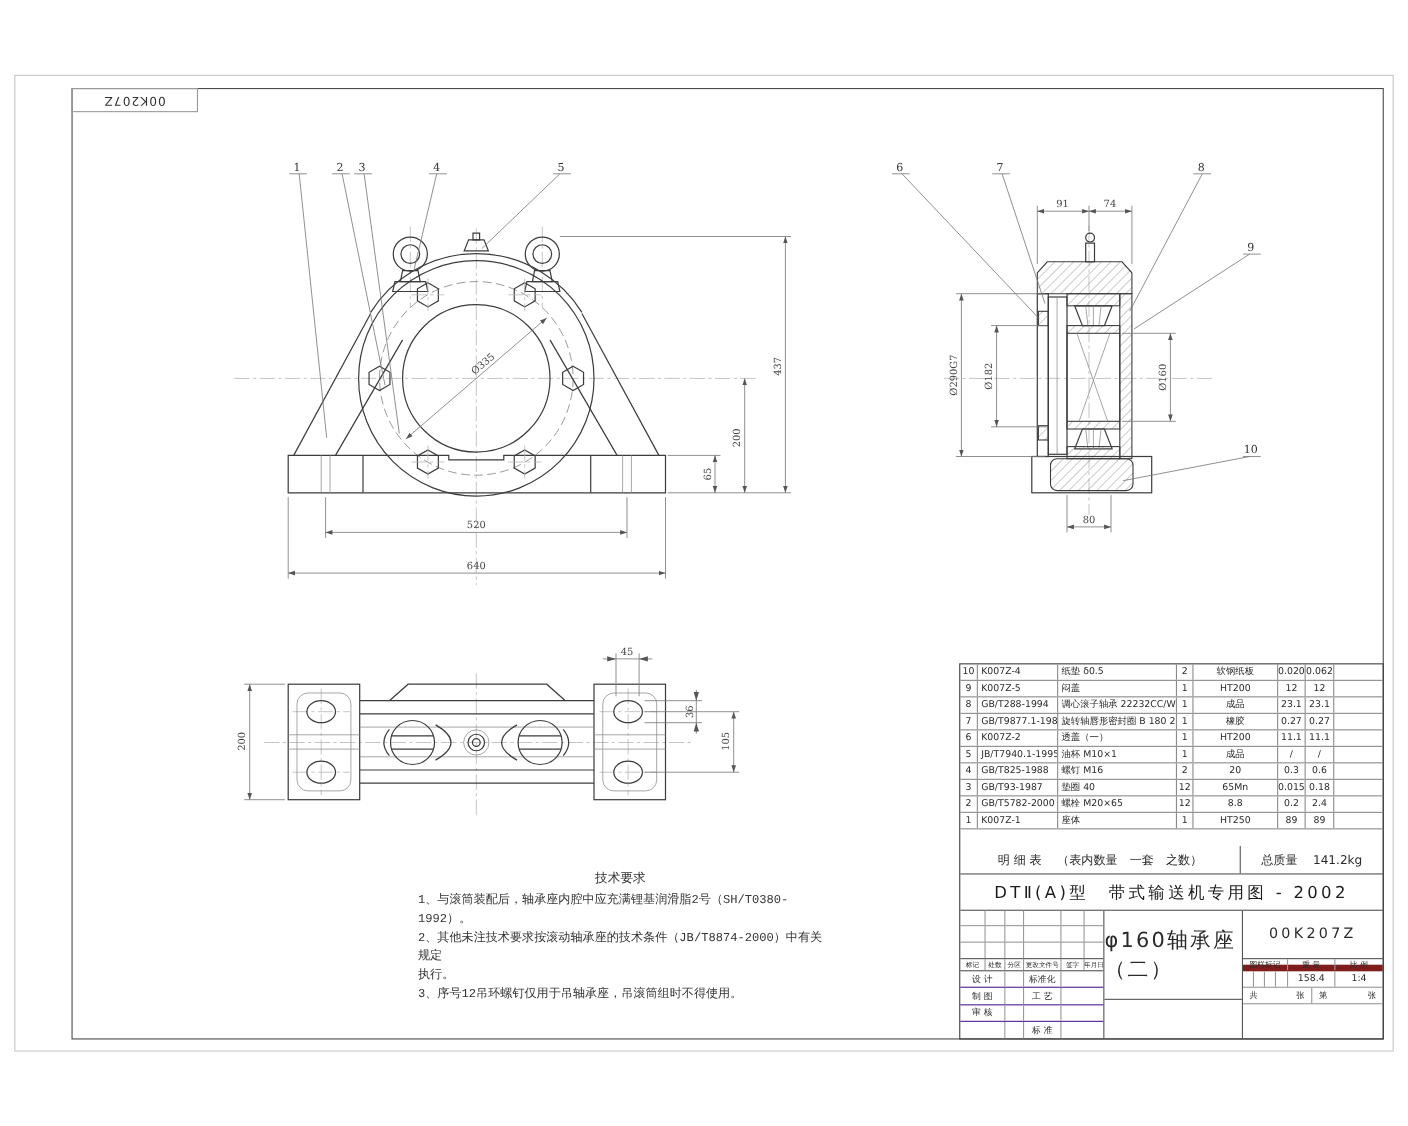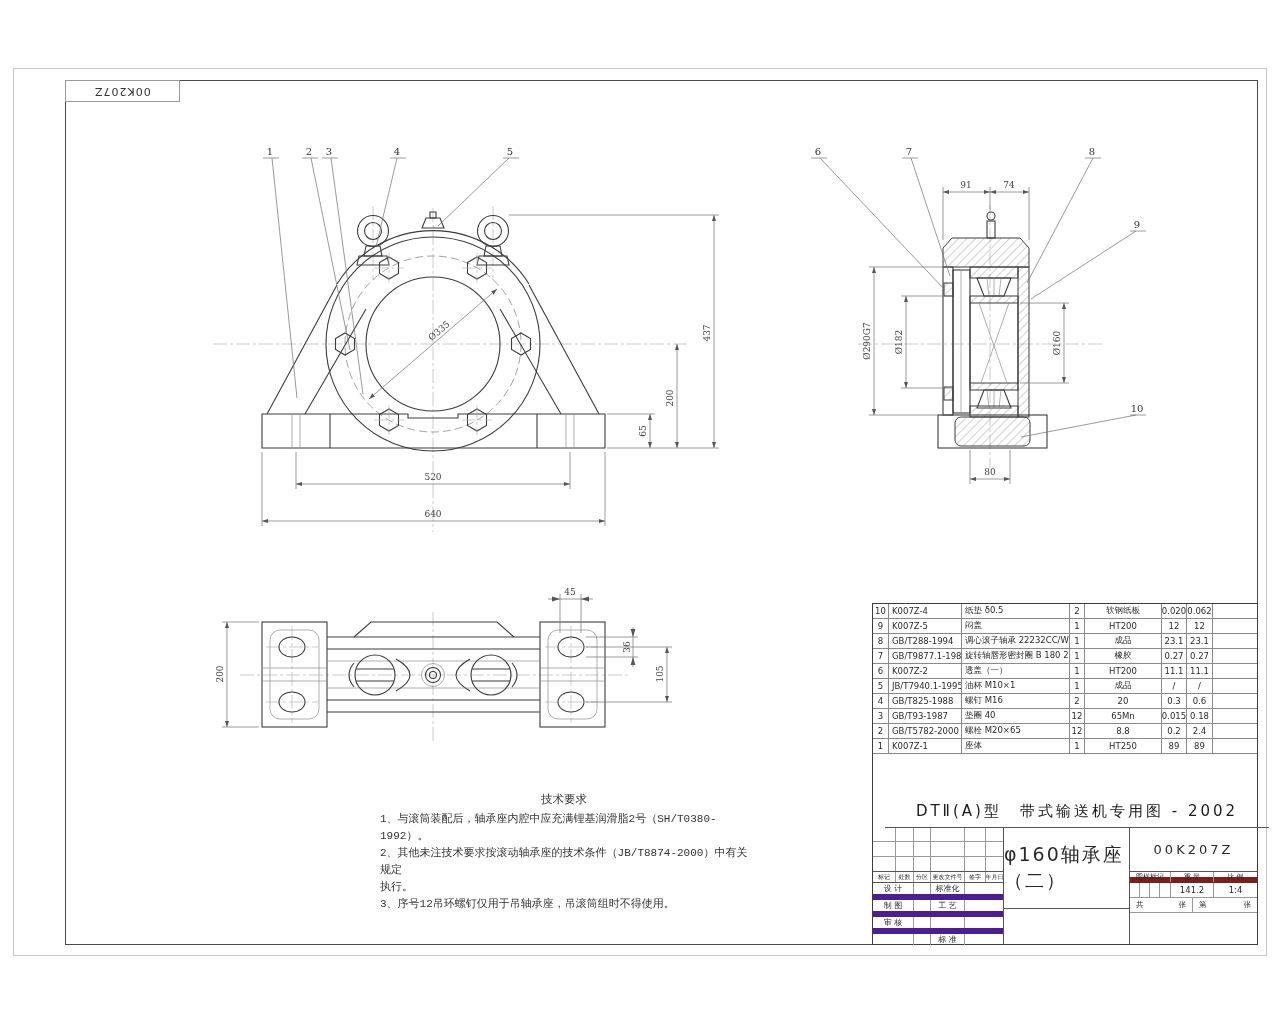--- a/index.html
+++ b/index.html
@@ -42,35 +42,35 @@
   .h-tiny{font-size:6px;line-height:6.5px;text-align:center;}
   .wsub{display:grid;grid-template-columns:25px 1fr;grid-template-rows:7.5px 1fr;padding:0!important;}
   .wsub>div{border-right:1px solid #8a8a8a;border-bottom:1px solid #8a8a8a;font-size:5.5px;
             display:flex;align-items:center;justify-content:center;box-sizing:border-box;}
   .wsub .w-b{grid-column:1 / span 2;border-right:none;border-bottom:none;font-size:6px;}
   .wsub .w-t2{border-right:none;}
   
   .rowA{left:0;top:165px;width:100%;height:26px;display:grid;grid-template-columns:255px 1fr;border-bottom:1px solid #555;box-sizing:border-box;}
   .rowA>div{display:flex;align-items:center;justify-content:center;gap:14px;font-size:11px;}
   .rowA>div:first-child{border-right:1px solid #555;box-sizing:border-box;}
-  .rowB{left:12px;top:191px;width:100%;height:33px;display:flex;align-items:center;justify-content:center;
+  .rowB{left:0;top:191px;width:100%;height:33px;display:flex;align-items:center;justify-content:center;
         font-size:15px;letter-spacing:3px;border-bottom:1px solid #555;box-sizing:border-box;color:#1c1c1c;}
   .tb-bottom{left:0;top:224px;width:100%;height:116px;display:grid;grid-template-columns:131px 126px 1fr;}
   .tb-bottom>div{box-sizing:border-box;}
   .col-l{border-right:1px solid #555;position:relative;}
   .col-m{border-right:1px solid #555;position:relative;}
   .rev-grid{height:44px;display:grid;grid-template-columns:23px 18px 17px 34px 21px 1fr;grid-auto-rows:1fr;border-bottom:1px solid #555;box-sizing:border-box;}
   .rev-grid>div{border-right:1px solid #999;border-bottom:1px solid #999;box-sizing:border-box;}
   .rev-grid>div:nth-child(6n){border-right:none;}
   .rev-grid>div:nth-child(n+13){border-bottom:none;}
   .rev-head{height:11px;display:grid;grid-template-columns:23px 18px 17px 34px 21px 1fr;border-bottom:1px solid #555;box-sizing:border-box;}
   .rev-head>div{border-right:1px solid #999;font-size:6px;display:flex;align-items:center;justify-content:center;white-space:nowrap;overflow:hidden;box-sizing:border-box;}
   .rev-head>div:last-child{border-right:none;}
   .sign-rows{height:61px;display:grid;grid-template-rows:repeat(4,1fr);}
-  .sign-row{display:grid;grid-template-columns:41px 17px 34px 1fr;border-bottom:6px solid #4c1d95;box-sizing:border-box;}
+  .sign-row{display:grid;grid-template-columns:41px 17px 34px 1fr;border-bottom:1px solid #4c1d95;box-sizing:border-box;}
   .sign-row:last-child{border-bottom:none;}
   .sign-row>div{border-right:1px solid #999;font-size:8px;display:flex;align-items:center;justify-content:center;white-space:nowrap;box-sizing:border-box;}
   .sign-row>div:last-child{border-right:none;}
   .name-cell{height:81px;display:flex;align-items:center;justify-content:center;font-size:19px;letter-spacing:2px;border-bottom:1px solid #555;box-sizing:border-box;}
   .name-empty{height:35px;}
   .code-cell{height:44px;display:flex;align-items:center;justify-content:center;font-size:13px;letter-spacing:3px;border-bottom:1px solid #555;box-sizing:border-box;}
   .stamp-labels{height:11px;display:grid;grid-template-columns:41px 43px 1fr;border-bottom:6px solid #7f1d1d;box-sizing:border-box;}
   .stamp-labels>div{border-right:1px solid #999;font-size:7px;display:flex;align-items:center;justify-content:center;box-sizing:border-box;}
   .stamp-labels>div:last-child{border-right:none;}
   .stamp-values{height:15px;display:grid;grid-template-columns:10px 10px 10px 11px 43px 1fr;border-bottom:1px solid #999;box-sizing:border-box;}
@@ -466,20 +466,30 @@
           <div class="c-name">座体</div>
           <div>1</div>
           <div>HT250</div>
           <div>89</div>
           <div>89</div>
           <div></div>
         </div>
       </div>
 
 
+    <div class="abs rowA">
+      <div>
+        <span>明 细 表</span>
+        <span>（表内数量　一套　之数）</span>
+      </div>
+      <div>
+        <span>总质量</span>
+        <span>141.2kg</span>
+      </div>
+    </div>
 
     <div class="abs rowB">DTⅡ(A)型　带式输送机专用图 - 2002</div>
 
     <div class="abs tb-bottom">
       <div class="col-l">
         <div class="rev-grid">
             <div></div>
             <div></div>
             <div></div>
             <div></div>
@@ -542,21 +552,21 @@
         <div class="stamp-labels">
           <div>图样标记</div>
           <div>重  量</div>
           <div>比  例</div>
         </div>
         <div class="stamp-values">
           <div></div>
             <div></div>
             <div></div>
             <div></div>
-          <div>141.2</div>
+          <div>158.4</div>
           <div>1:4</div>
         </div>
         <div class="sheets">
           <div>
             <span>共</span>
             <span>张</span>
           </div>
           <div>
             <span>第</span>
             <span>张</span>

